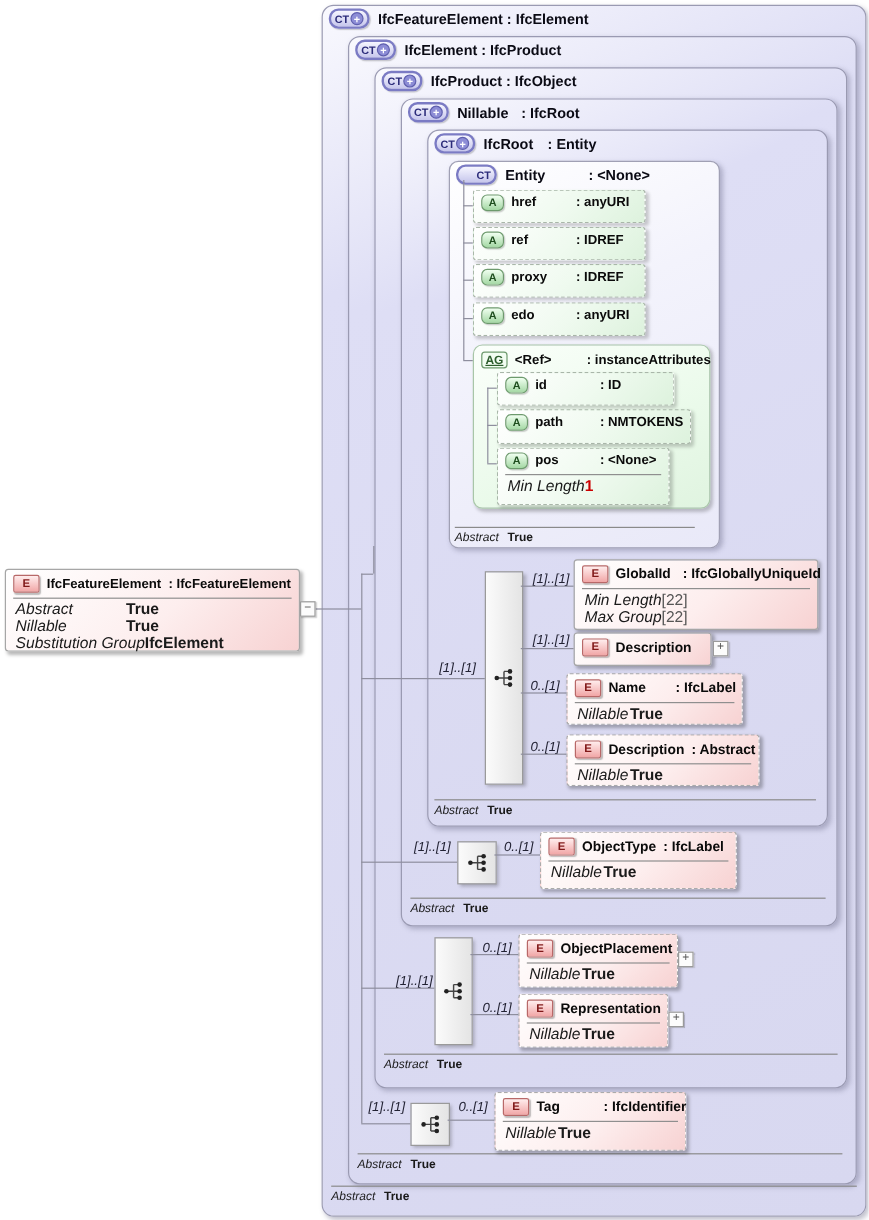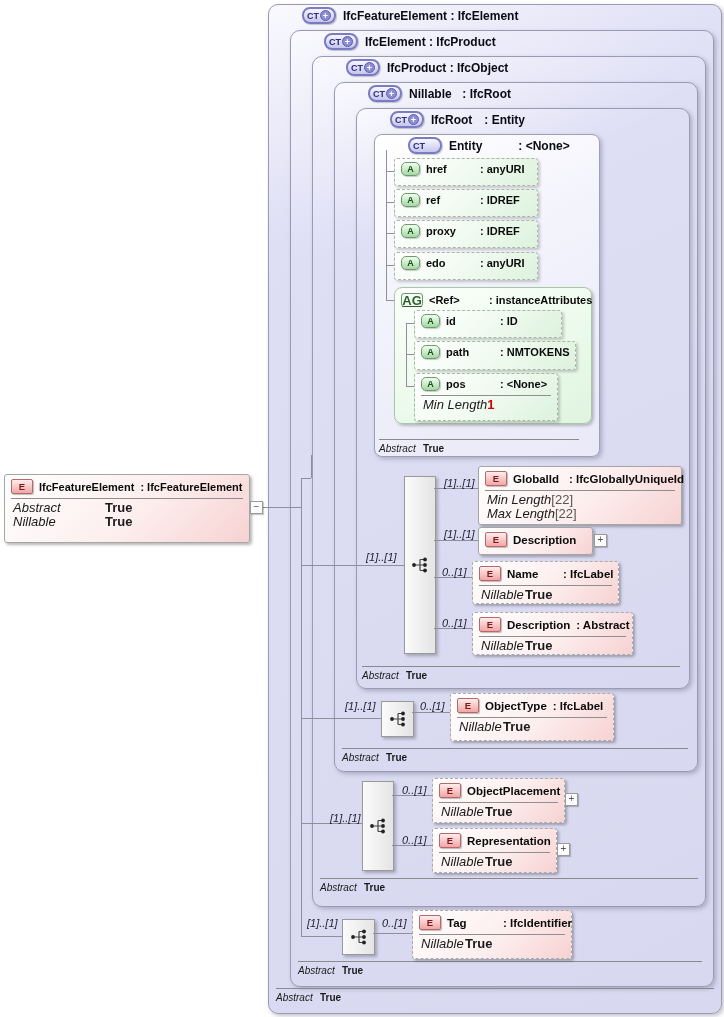--- a/index.html
+++ b/index.html
@@ -11,38 +11,38 @@
     background:linear-gradient(155deg,#f9f9fe 0%,#dedef5 20%,#d8d8f0 100%);
     box-shadow:2px 2px 4px rgba(100,100,130,.40);}
   .ct-entity{background:linear-gradient(155deg,#ffffff 0%,#f3f3fc 40%,#e9e9f8 100%);
     border-radius:8px;border-color:#a0a0b4;}
   .cth{position:absolute;display:flex;align-items:center;gap:7px;
     font-size:12px;font-weight:bold;color:#0a0a14;white-space:nowrap;}
   .cth .nm{display:inline-block;min-width:50px;}
   .cth .nm-e{min-width:66px;}
 
   
-  .bct{display:inline-flex;align-items:center;justify-content:space-between;gap:1px;
+  .bct{display:inline-flex;align-items:center;justify-content:flex-end;gap:1px;
     min-width:24px;height:13px;padding:0 3px;border:2px solid #7b7bc4;border-radius:8px;
     background:linear-gradient(#f6f6ff,#c6c6ec);color:#2c2c7a;
-    font-size:9px;font-weight:bold;box-shadow:1px 1px 1px rgba(0,0,0,.2);margin-left:28px;}
+    font-size:9px;font-weight:bold;box-shadow:1px 1px 1px rgba(0,0,0,.2);}
   .bplus{display:inline-flex;align-items:center;justify-content:center;
     width:9px;height:9px;border-radius:50%;background:#8d8dd6;border:1px solid #5f5fae;
     color:#ffffff;font-size:9px;line-height:8px;font-weight:bold;}
   .be{display:inline-flex;align-items:center;justify-content:center;flex:0 0 auto;
     width:20px;height:13px;border:1px solid #b86868;border-radius:2px;
     background:linear-gradient(#ffeded,#f1a6a6);color:#801818;
     font-size:9.5px;font-weight:bold;box-shadow:1px 1px 1px rgba(0,0,0,.25);}
   .ba{display:inline-flex;align-items:center;justify-content:center;flex:0 0 auto;
     width:17px;height:12px;border:1px solid #6d9a6d;border-radius:5px;
     background:linear-gradient(#f0fff0,#a4d8a4);color:#1d4d1d;
     font-size:9px;font-weight:bold;box-shadow:1px 1px 1px rgba(0,0,0,.2);}
   .bag{display:inline-flex;align-items:center;justify-content:center;flex:0 0 auto;
     min-width:20px;height:12px;border:1px solid #6d9a6d;border-radius:3px;
-    background:#f2fdf2;color:#2d5d2d;font-size:13px;font-weight:bold;text-decoration:underline;}
+    background:#f2fdf2;color:#2d5d2d;font-size:10px;font-weight:bold;text-decoration:underline;}
 
   
   .ebox{position:absolute;border:1px solid #a6a6a6;border-radius:3px;
     background:linear-gradient(135deg,#ffffff 0%,#fdeeee 55%,#f7d2d2 100%);
     box-shadow:2px 2px 3px rgba(0,0,0,.28);}
   .abox{position:absolute;border:1px dashed #a9b6a9;border-radius:3px;
     background:linear-gradient(135deg,#ffffff 0%,#effaef 55%,#ddf2dd 100%);
     box-shadow:2px 2px 3px rgba(0,0,0,.20);}
   .agbox{position:absolute;border:1px solid #a8c6a8;border-radius:8px;
     background:linear-gradient(155deg,#fbfffb 0%,#eafaea 60%,#e0f4e0 100%);
@@ -178,20 +178,24 @@
     </div>
     <div class="sep"></div>
     <div class="fr">
         <span class="fl w92">Abstract</span>
         <span class="fv">True</span>
       </div>
     <div class="fr">
         <span class="fl w92">Nillable</span>
         <span class="fv">True</span>
       </div>
+    <div class="fr">
+        <span class="fl w92">Substitution Group</span>
+        <span class="fv">IfcElement</span>
+      </div>
   </div>
   <div class="tbox" style="left:250px;top:501px">−</div>
 
   <div class="vl" style="left:386px;top:150px;height:150px"></div>
   <div class="hl" style="left:386px;top:171px;width:8px"></div>
   <div class="hl" style="left:386px;top:202px;width:8px"></div>
   <div class="hl" style="left:386px;top:233px;width:8px"></div>
   <div class="hl" style="left:386px;top:265px;width:8px"></div>
   <div class="hl" style="left:386px;top:300px;width:8px"></div>
 
@@ -281,21 +285,21 @@
         <span class="be">E</span>
         <span class="nm w50">GlobalId</span>
         <span>: IfcGloballyUniqueId</span>
       </div>
     <div class="sep"></div>
     <div class="fr">
         <span class="fl w52f">Min Length</span>
         <span class="fv-dim">[22]</span>
       </div>
     <div class="fr">
-        <span class="fl w52f">Max Length</span>
+        <span class="fl w52f">Max Group</span>
         <span class="fv-dim">[22]</span>
       </div>
   </div>
 
   <div class="hl" style="left:434px;top:540px;width:44px"></div>
   <div class="card" style="left:444px;top:528px">[1]..[1]</div>
   <div class="ebox" style="left:478px;top:527px;width:113px;height:26px">
     <div class="bh" style="padding:4px 6px">
         <span class="be">E</span>
         <span>Description</span>

